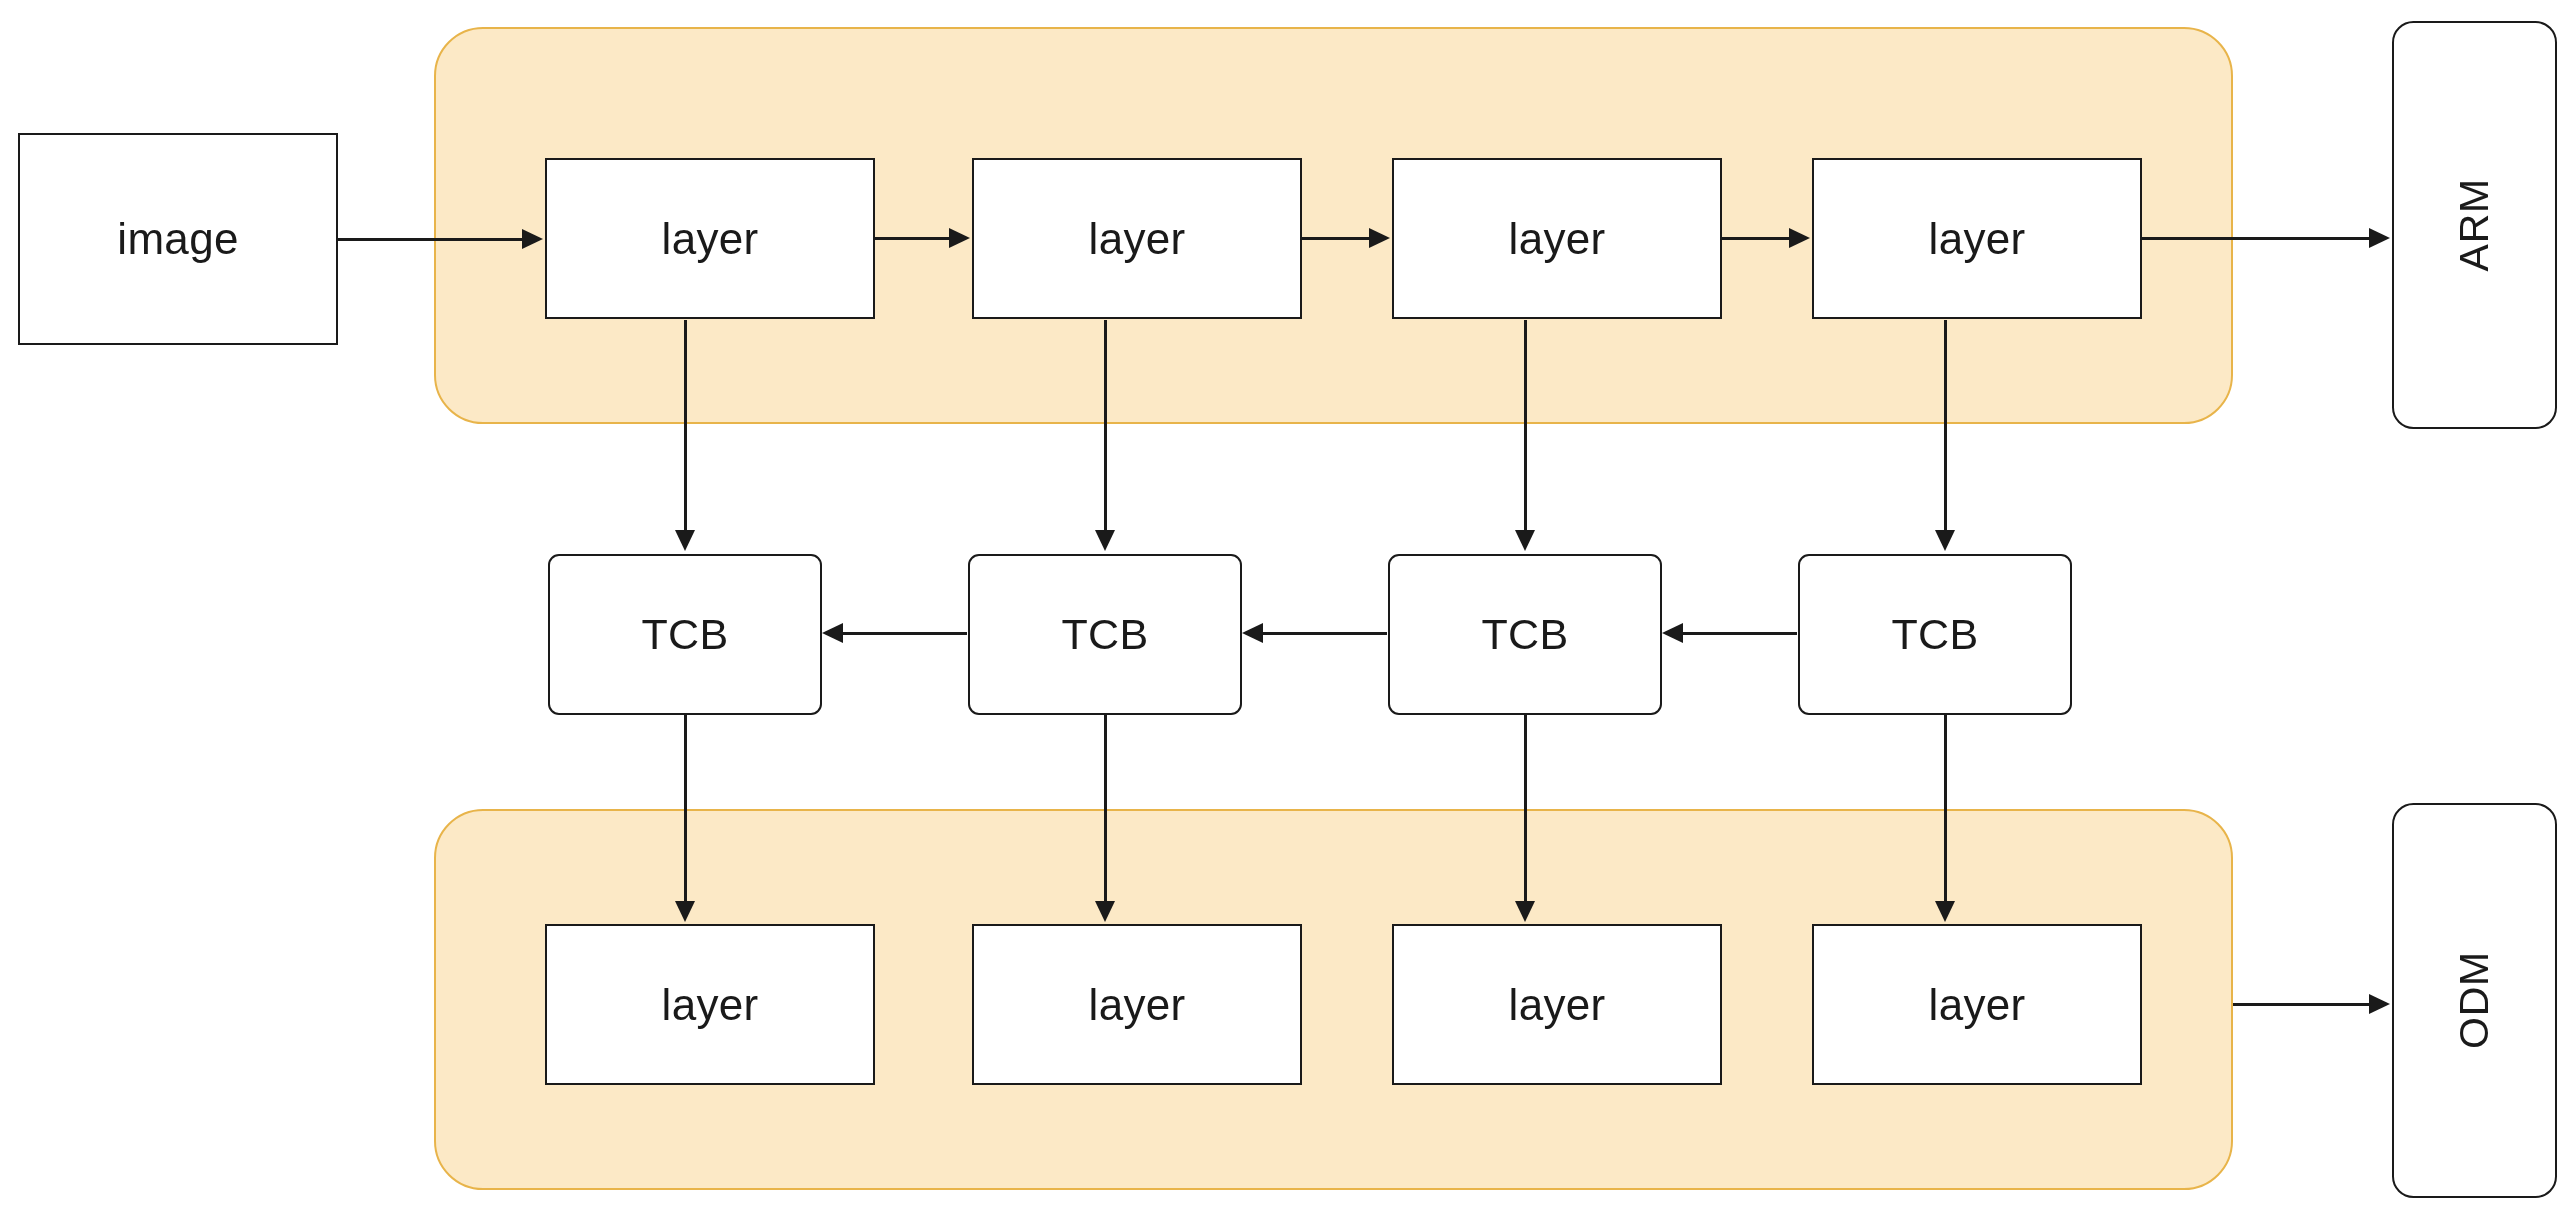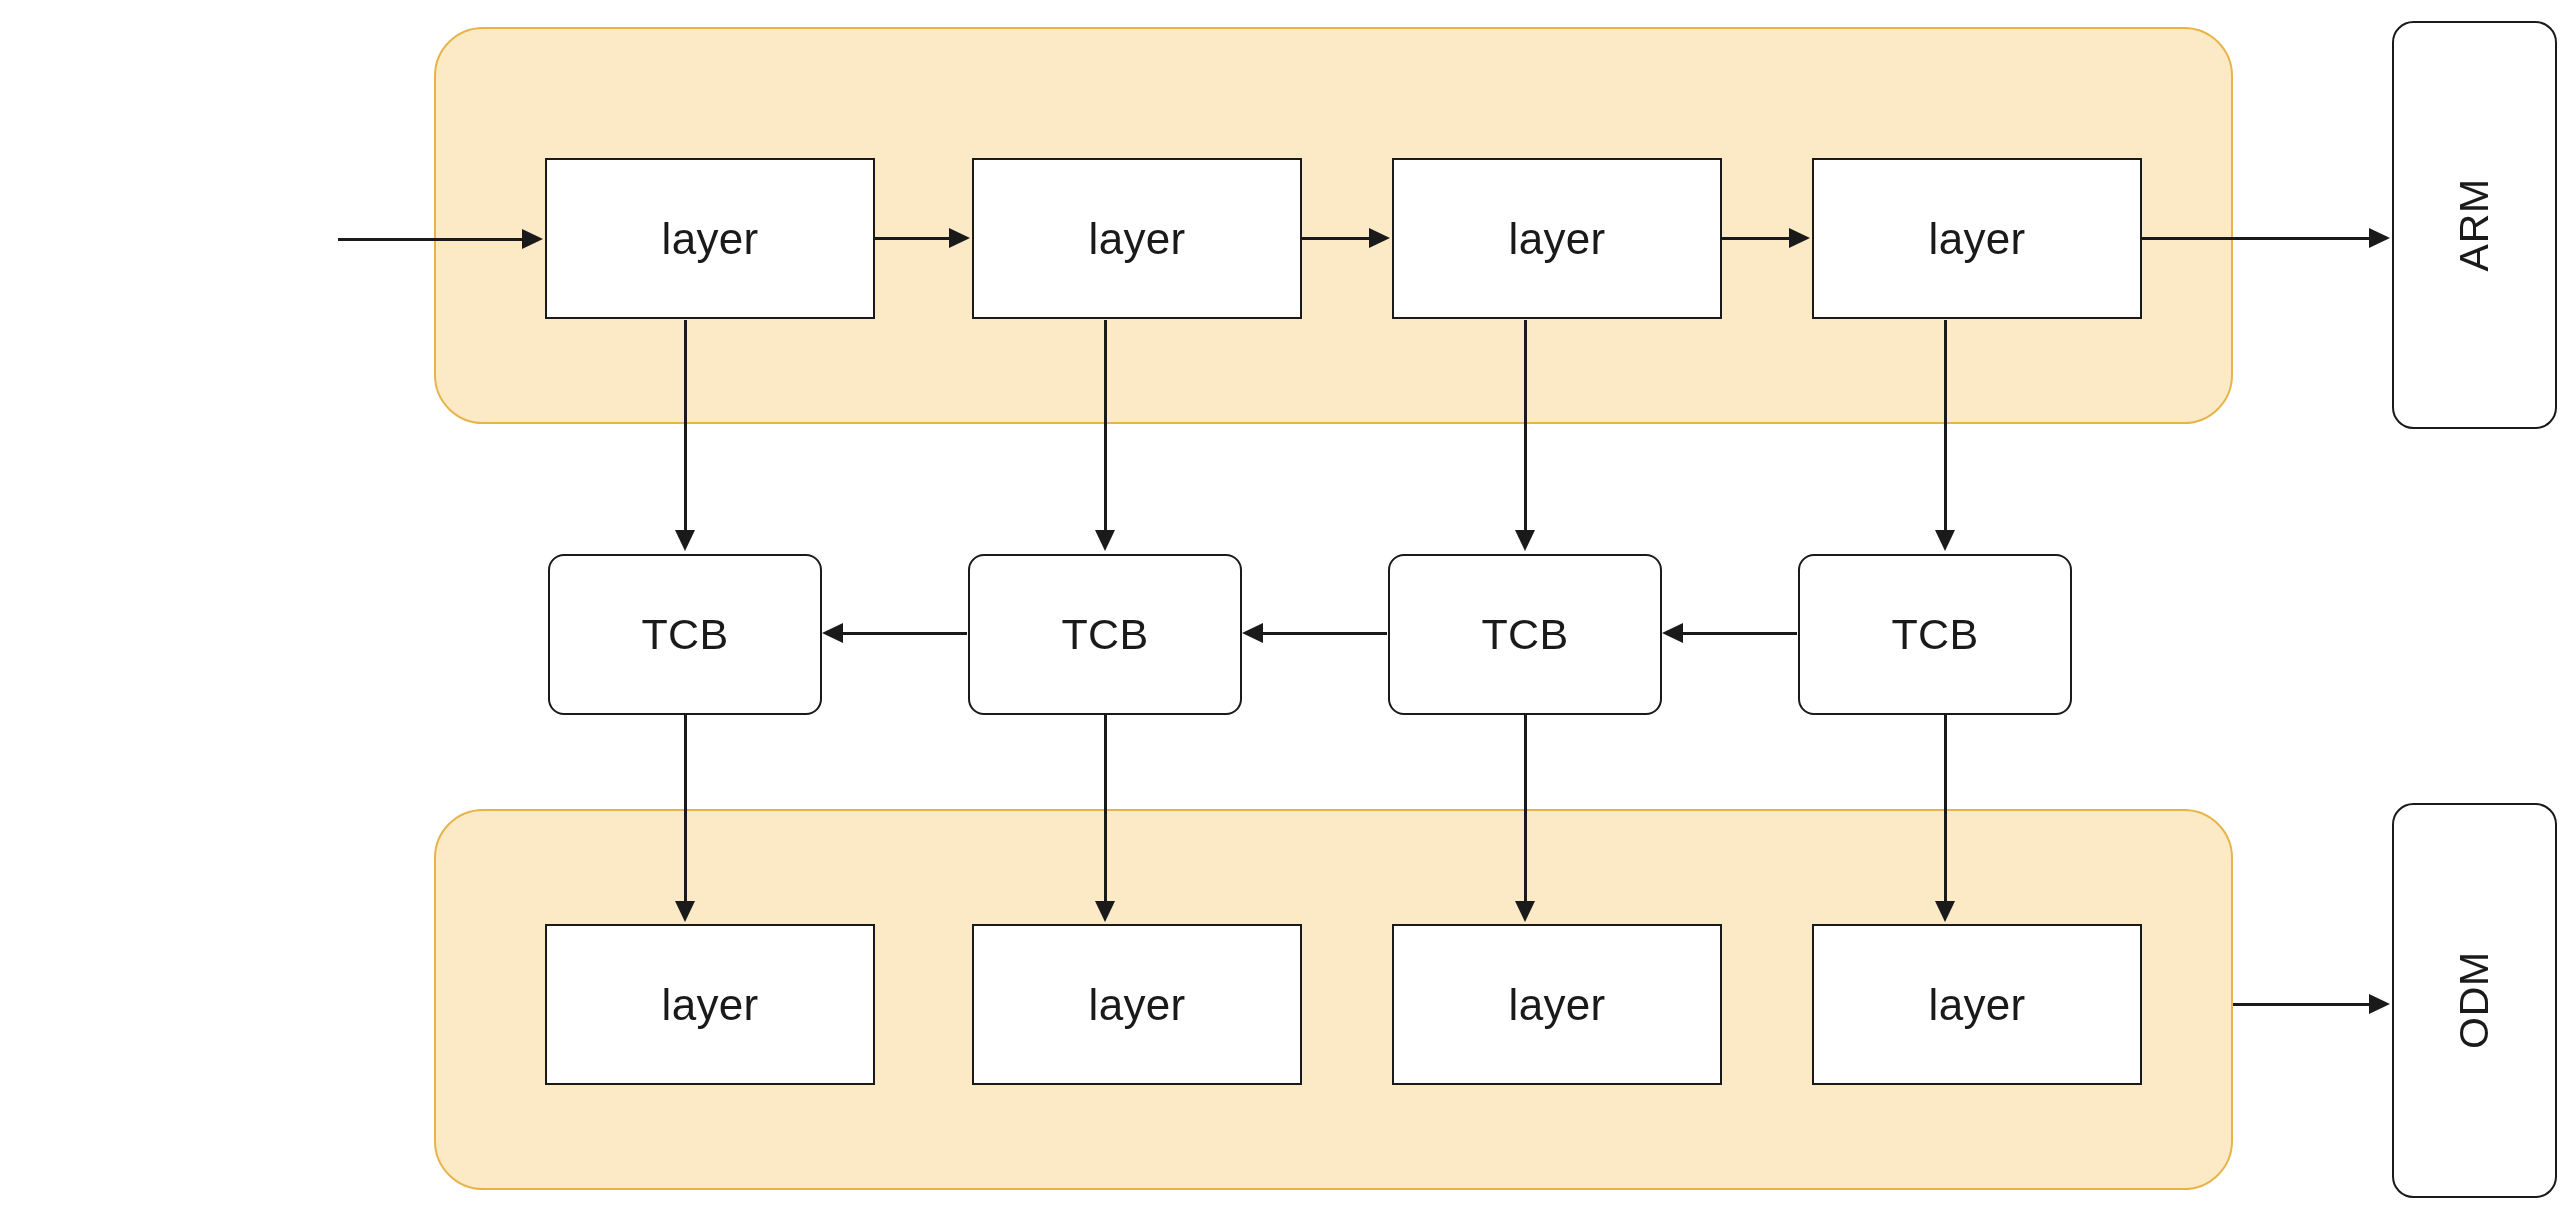--- a/index.html
+++ b/index.html
@@ -40,21 +40,21 @@
     font-size: 44px;
     font-weight: 400;
     letter-spacing: 0.3px;
   }
 
   
   .round-node {
     position: absolute;
     background: #ffffff;
     border: 2.5px solid #1a1a1a;
-    border-radius: 16px;
+    border-radius: 11px;
     box-sizing: border-box;
     display: flex;
     align-items: center;
     justify-content: center;
     color: #1a1a1a;
     font-size: 43px;
     letter-spacing: 0.3px;
   }
 
   
@@ -108,20 +108,21 @@
 </style>
 </head>
 <body>
 
 <div id="canvas">
 
   <div class="group-band" style="left:434px; top:27px; width:1799px; height:397px;"></div>
 
   <div class="group-band" style="left:434px; top:809px; width:1799px; height:381px;"></div>
 
+  <div class="rect-node" style="left:18px; top:133px; width:320px; height:212px;">image</div>
 
   <div class="edge edge-h" style="left:338px; top:238px; width:186px;"></div>
   <div class="arrow arrow-right" style="left:522px; top:229px;"></div>
 
   <div class="rect-node" style="left:545px; top:158px; width:330px; height:161px;">layer</div>
   <div class="rect-node" style="left:972px; top:158px; width:330px; height:161px;">layer</div>
   <div class="rect-node" style="left:1392px; top:158px; width:330px; height:161px;">layer</div>
   <div class="rect-node" style="left:1812px; top:158px; width:330px; height:161px;">layer</div>
 
   <div class="edge edge-h" style="left:875px; top:237px; width:75px;"></div>

